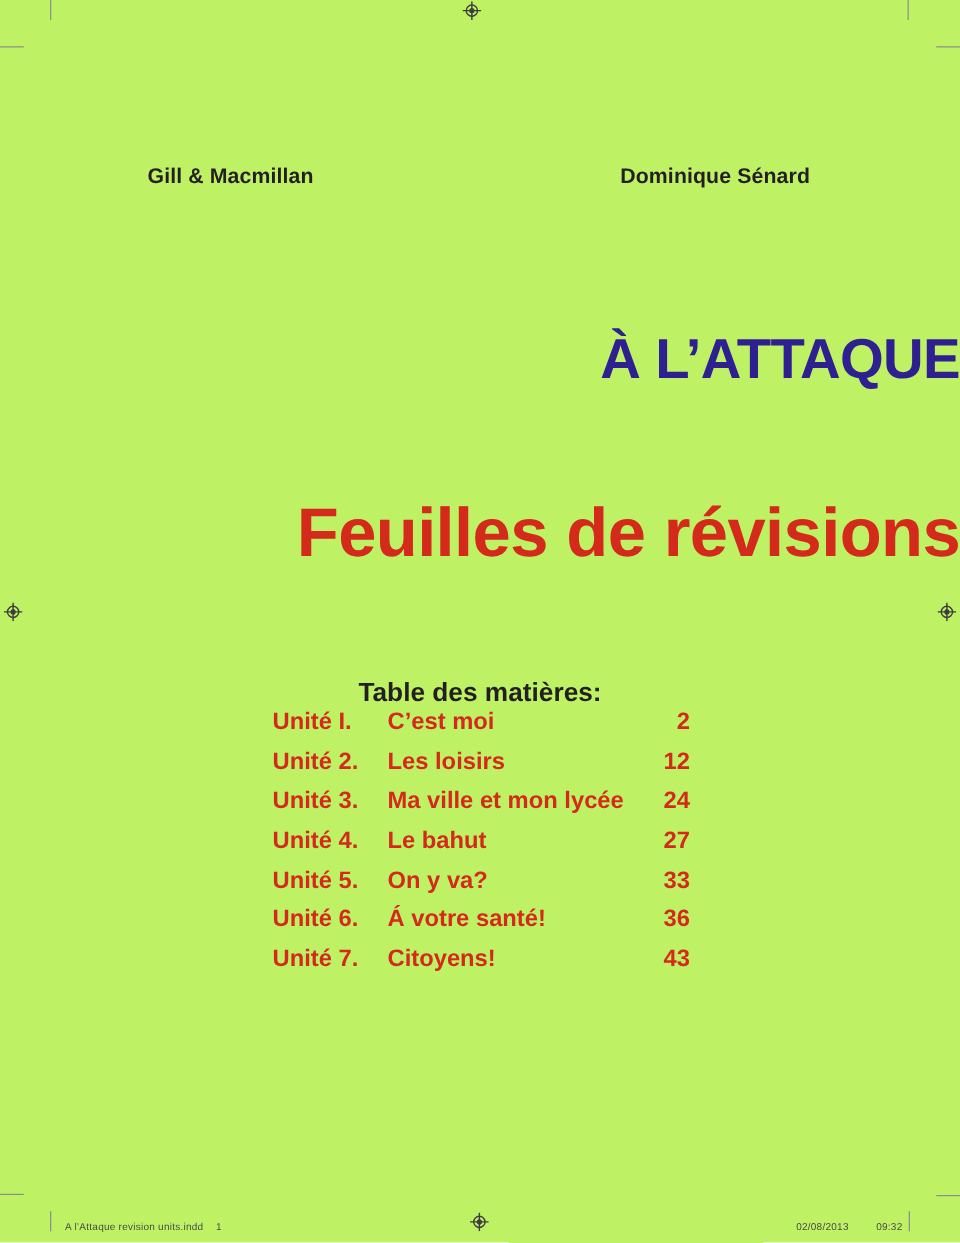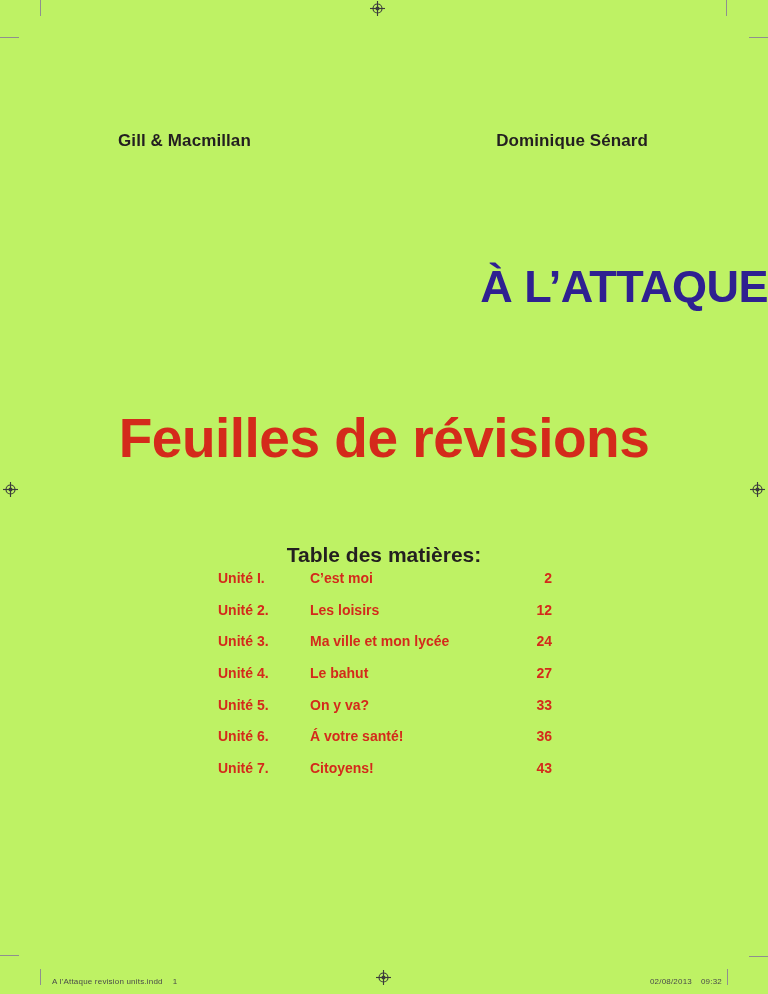--- a/index.html
+++ b/index.html
@@ -57,23 +57,23 @@
     text-align: right;
     font-size: 45px;
     line-height: 50px;
     font-weight: bold;
     color: var(--title-blue, #2f2091);
     letter-spacing: -0.5px;
   }
   .book-subtitle {
     position: absolute;
     left: 0;
-    top: 408px;
-    width: 768px;
-    text-align: center;
+    top: 396px;
+    width: 768px;
+    text-align: right;
     font-size: 55px;
     line-height: 60px;
     font-weight: bold;
     color: var(--accent-red, #d42a1b);
     letter-spacing: -0.5px;
   }
 
   
   .toc-heading {
     position: absolute;
@@ -89,21 +89,21 @@
   .toc {
     position: absolute;
     left: 218px;
     top: 562px;
     width: 334px;
   }
   .toc-row {
     display: flex;
     height: 31.7px;
     align-items: center;
-    font-size: 14px;
+    font-size: 19px;
     font-weight: bold;
     color: var(--accent-red, #d42a1b);
     white-space: nowrap;
   }
   .toc-unit  { width: 92px; flex: 0 0 auto; }
   .toc-title { flex: 1 1 auto; }
   .toc-page  { flex: 0 0 auto; text-align: right; min-width: 30px; }
 
   
   .footer-filename {
@@ -116,21 +116,21 @@
   }
   .footer-filename .sheet-no { margin-left: 10px; }
   .footer-timestamp {
     position: absolute;
     right: 46px;
     top: 977px;
     font-size: 8px;
     color: #4a4a4a;
     letter-spacing: 0.2px;
   }
-  .footer-timestamp .time { margin-left: 9px; }
+  .footer-timestamp .time { margin-left: 22px; }
 </style>
 </head>
 <body>
 
 <div class="page">
 
   <div class="crop v cm-tl-v"></div>
   <div class="crop v cm-tr-v"></div>
   <div class="crop h cm-tl-h"></div>
   <div class="crop h cm-tr-h"></div>

